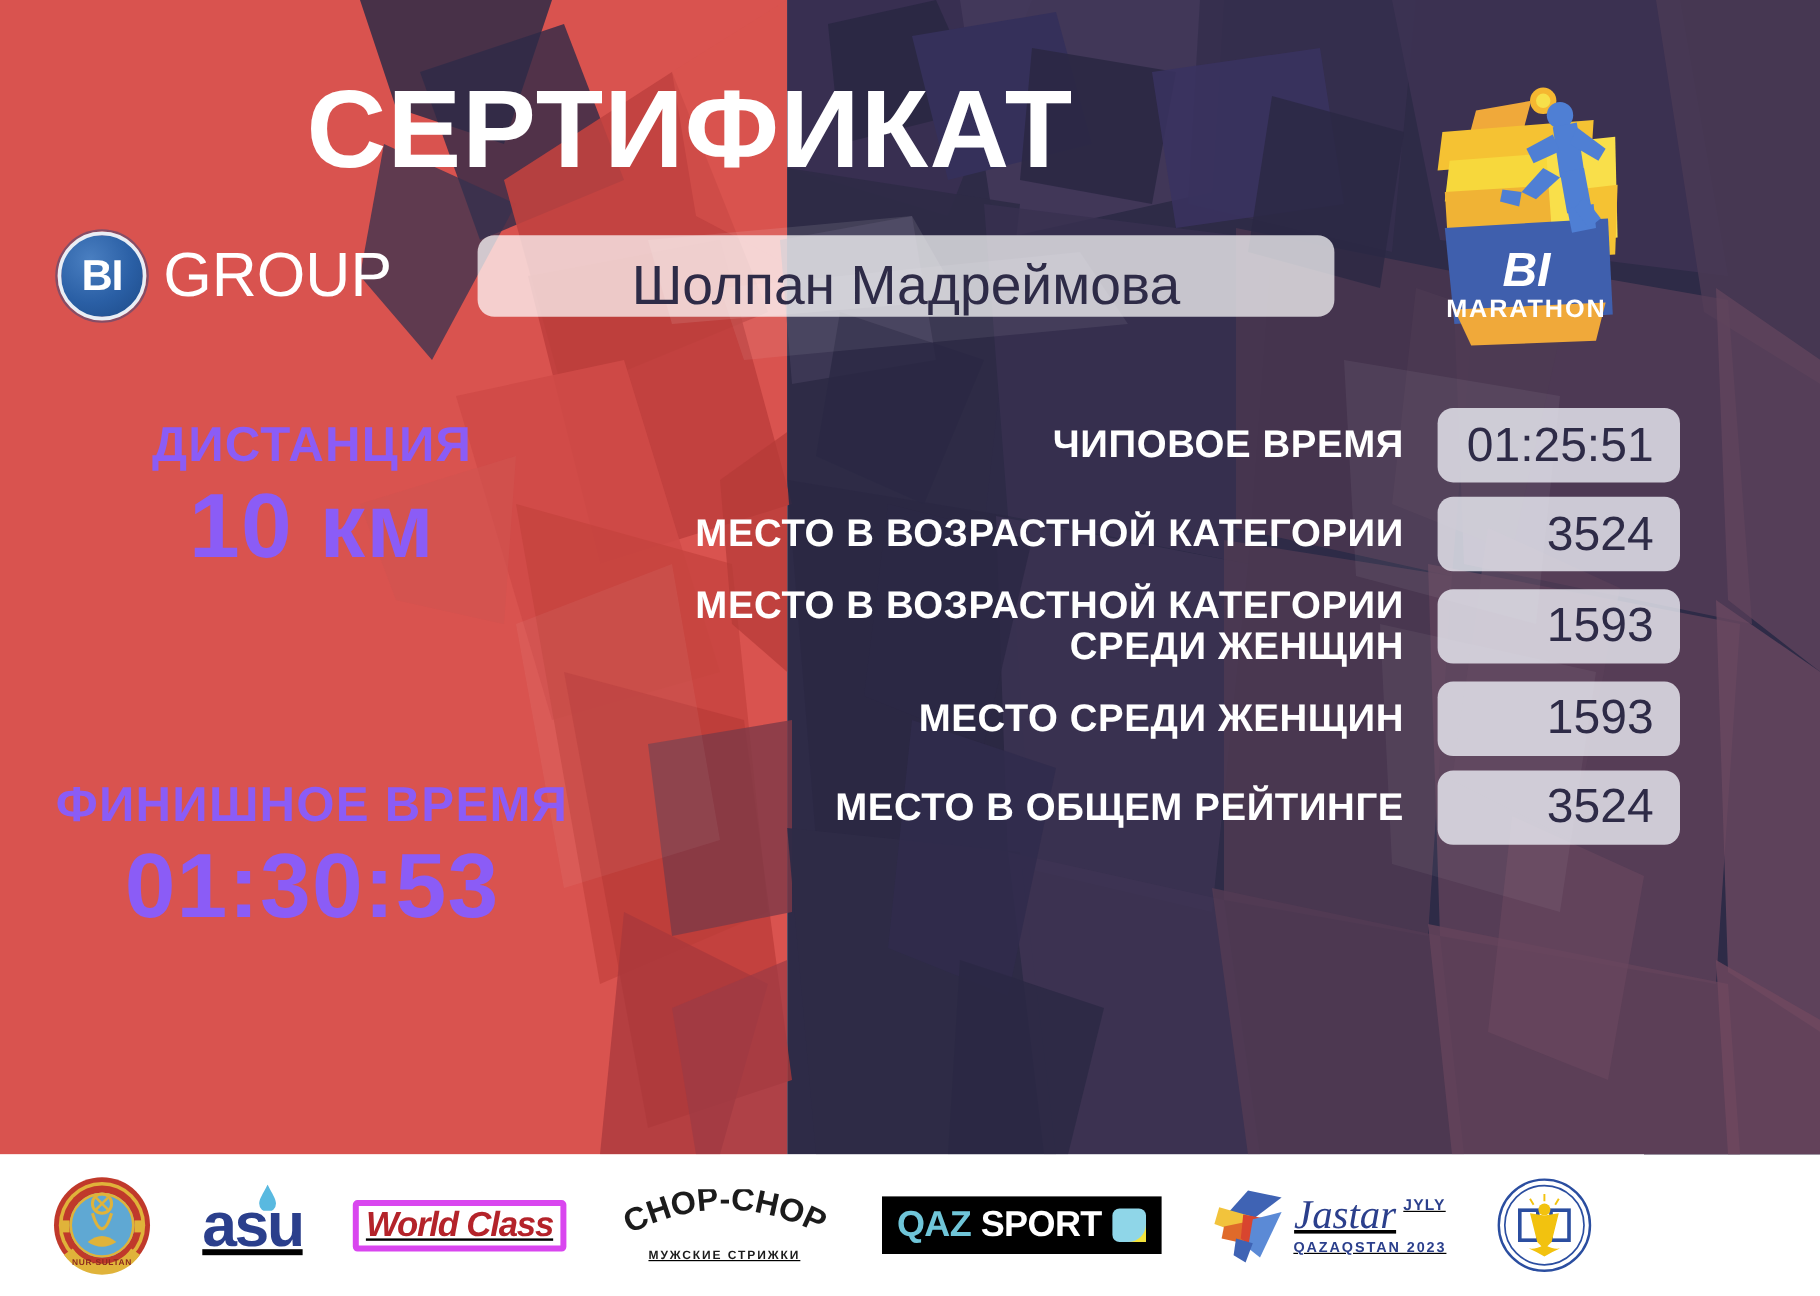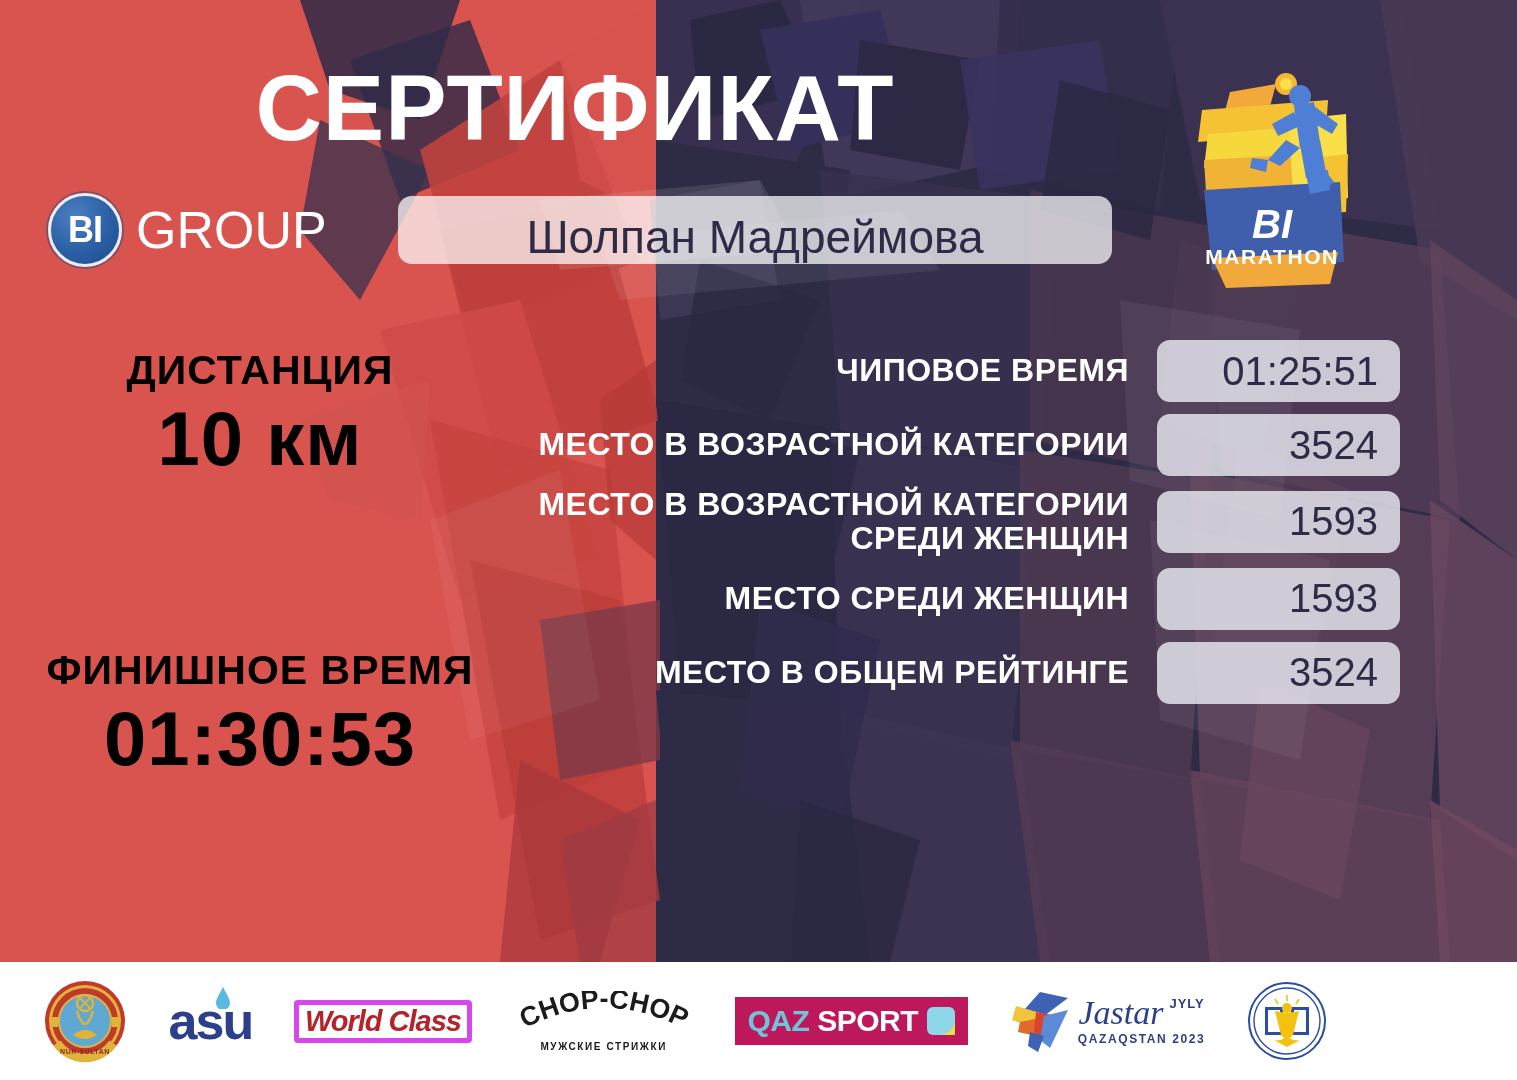--- a/index.html
+++ b/index.html
@@ -9,21 +9,21 @@
   #cert { position:relative; width:1517px; height:1080px; overflow:hidden; }
 
   
   .bg-red   { position:absolute; left:0;    top:0; width:656px;  height:962px; background:#d9534f; }
   .bg-navy  { position:absolute; left:656px; top:0; width:861px; height:962px; background:#2e2b47; }
   .bg-art   { position:absolute; left:0; top:0; width:1517px; height:962px; }
 
   
   .footer { position:absolute; left:0; top:962px; width:1370px; height:118px;
             background:#ffffff; display:flex; align-items:center; justify-content:space-around;
-            padding:0 22px; }
+            padding:0 22px;text-decoration:underline; }
   .logo-slot { display:flex; flex-direction:column; align-items:center; justify-content:center;
                height:96px; }
 
   
   .title { position:absolute; left:0; top:62px; width:1150px; text-align:center;
            font-size:92px; font-weight:bold; color:#ffffff; letter-spacing:1px;
            line-height:1; white-space:nowrap; }
 
   .bi-group { position:absolute; left:48px; top:193px; display:flex; align-items:center; gap:14px; }
   .bi-badge { width:74px; height:74px; border-radius:50%;
@@ -35,45 +35,45 @@
 
   .name-pill { position:absolute; left:398px; top:196px; width:714px; height:68px;
                background:rgba(255,255,255,.72); border-radius:14px;
                display:flex; align-items:flex-end; justify-content:center; }
   .name-pill span { font-size:46px; color:#2e2b47; font-weight:400; white-space:nowrap; }
 
   
   .mara { position:absolute; left:1168px; top:62px; width:200px; height:230px; }
 
   
-  .left-block { position:absolute; width:460px; left:30px; text-align:center; color:#000000; }
+  .left-block { position:absolute; width:460px; left:30px; text-align:center; color:#8b5cf6; }
   .lb-distance { top:348px; }
   .lb-finish   { top:648px; }
   .lb-label { font-size:41px; font-weight:bold; line-height:1.08; letter-spacing:1px; }
   .lb-value { font-size:76px; font-weight:bold; line-height:1.12; letter-spacing:1px; margin-top:4px; }
 
   
   .stats { position:absolute; left:500px; top:340px; width:900px; }
   .stat-row { display:flex; align-items:center; justify-content:flex-end; margin-bottom:12px; }
   .stat-label { flex:1; text-align:right; color:#ffffff; font-weight:bold;
                 font-size:32px; line-height:1.06; letter-spacing:.5px; padding-right:28px; }
-  .stat-pill { width:243px; height:62px; border-radius:13px;
+  .stat-pill { width:202px; height:62px; border-radius:13px;
                background:rgba(236,238,245,.80);
                display:flex; align-items:center; justify-content:flex-end;
                padding-right:22px; flex:none; }
   .stat-pill span { font-size:40px; color:#2e2b47; font-weight:400; }
 
   
   .wc-box { border:5px solid #d946ef; background:#fff; padding:2px 6px; border-radius:4px; }
   .wc-text { color:#b4232a; font-style:italic; font-weight:bold; font-size:29px;
              letter-spacing:-1px; line-height:1; }
   .sis-text { color:#1b1b1b; font-weight:bold; font-size:42px; letter-spacing:-2px; line-height:1; }
   .sis-sub { color:#1b1b1b; font-weight:bold; font-size:11px; letter-spacing:2.2px; margin-top:3px; }
   .cc-sub { color:#1b1b1b; font-weight:bold; font-size:10px; letter-spacing:1.6px; margin-top:6px; }
-  .qaz-box { background:#be185d; padding:7px 12px; display:flex; align-items:center; gap:8px; }
+  .qaz-box { background:#000000; padding:7px 12px; display:flex; align-items:center; gap:8px; }
   .qaz-a { color:#6fc5d8; font-weight:bold; font-size:30px; letter-spacing:-.5px; }
   .qaz-b { color:#ffffff; font-weight:bold; font-size:30px; letter-spacing:-.5px; }
   .asu-text { color:#2b3f8c; font-size:52px; font-weight:bold; letter-spacing:-2px; line-height:1; }
   .jastar-word { color:#2b3f8c; font-size:34px; font-style:italic; font-family:"Liberation Serif",serif;
                  line-height:1; }
   .jastar-jyly { color:#2b3f8c; font-size:13px; font-weight:bold; letter-spacing:1px; }
   .jastar-sub { color:#2b3f8c; font-size:12px; font-weight:bold; letter-spacing:1.6px; margin-top:2px; }
 </style>
 </head>
 <body>

